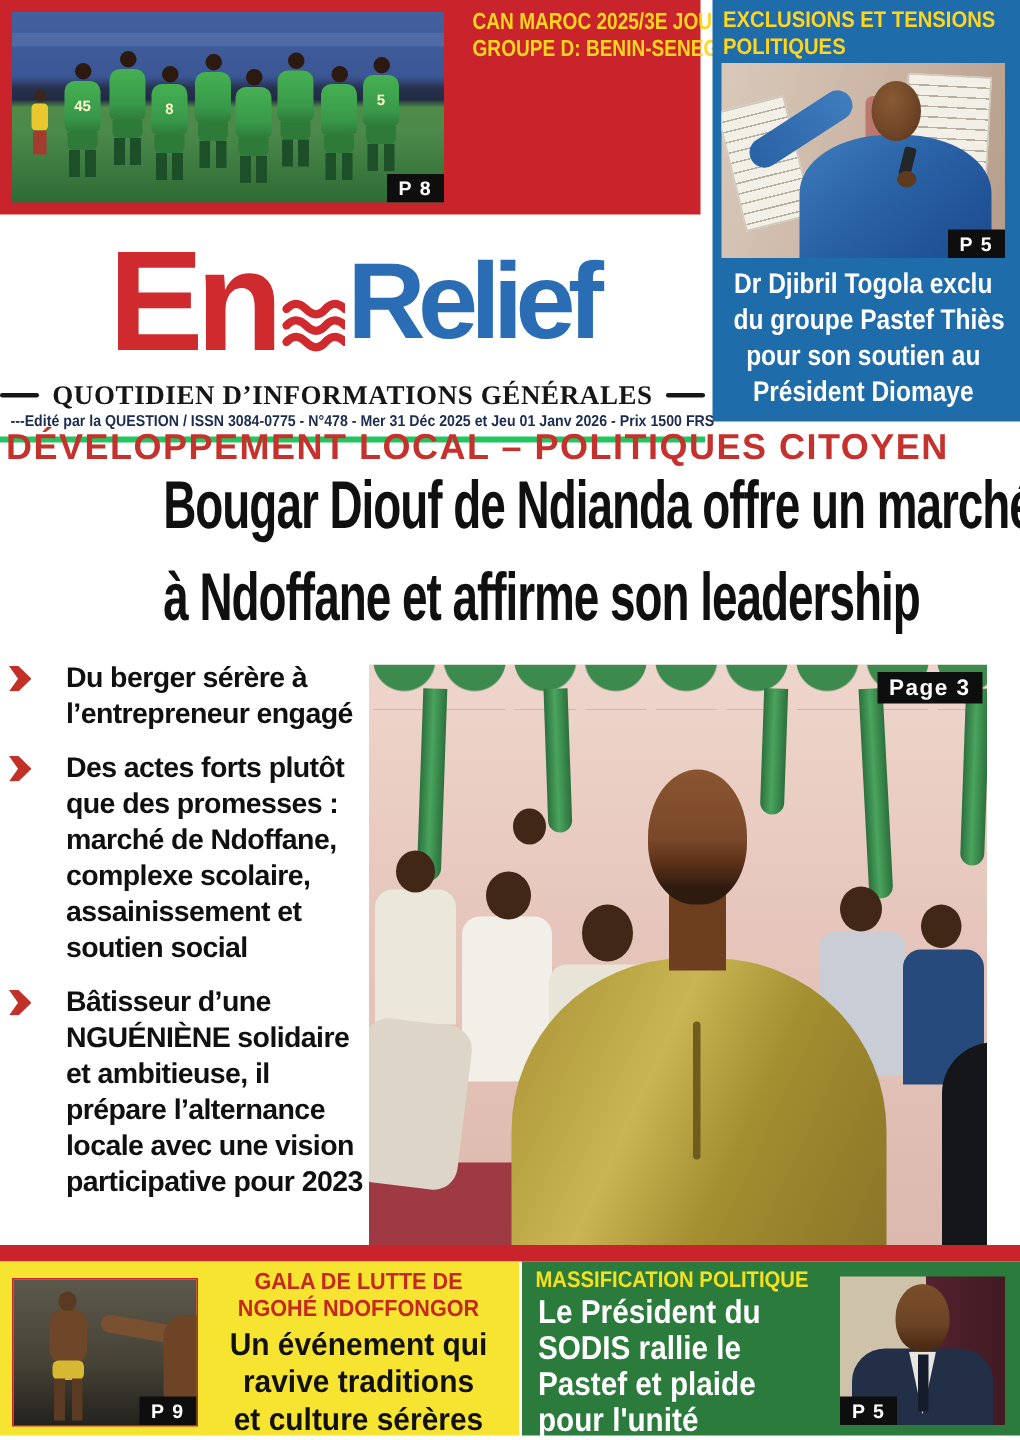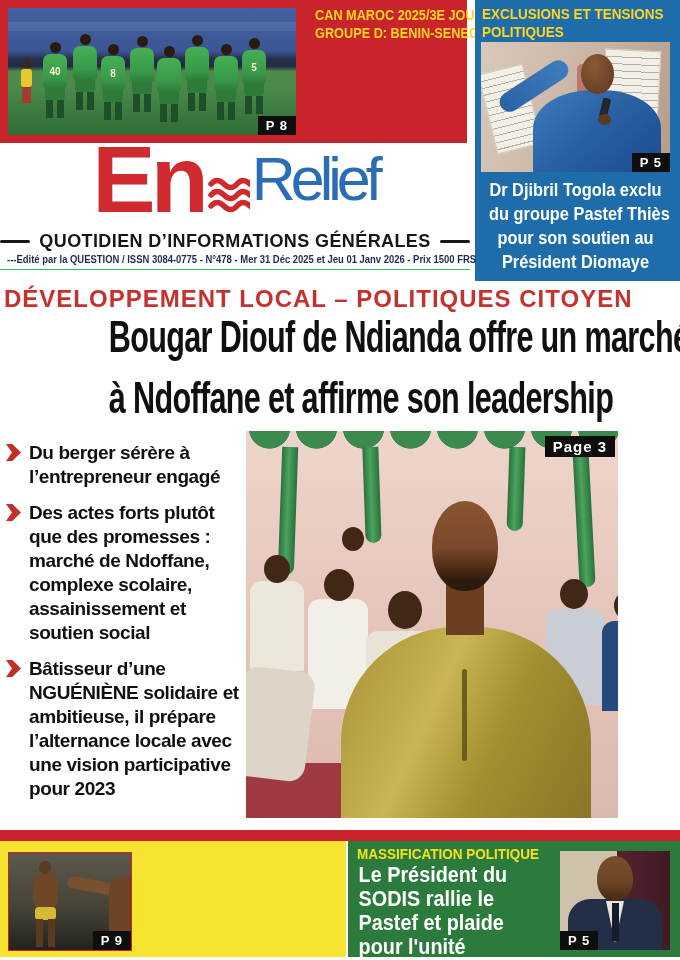--- a/index.html
+++ b/index.html
@@ -50,45 +50,45 @@
            background:linear-gradient(140deg,#3f7dbd 0%,#2a62a6 45%,#1b4a8c 100%);}
   .tg-arm{position:absolute;left:14px;top:34px;width:78px;height:20px;border-radius:10px;
           background:linear-gradient(90deg,#2a62a6,#3f7dbd);transform:rotate(-33deg);}
   .tg-mic{position:absolute;left:120px;top:56px;width:8px;height:20px;background:#23262b;border-radius:2px;transform:rotate(14deg);}
   .tg-hand{position:absolute;left:117px;top:72px;width:13px;height:11px;border-radius:50%;background:#5d3a20;}
   .togola-head{position:absolute;left:0;top:178px;width:201px;text-align:center;color:#fff;
                font-weight:bold;font-size:19px;line-height:24px;}
   .togola-head>div{white-space:nowrap;transform:scaleX(.86);transform-origin:50% 50%;}
 
   
-  .masthead{left:0;top:131px;width:470px;height:138px;border-bottom:1px solid #22c55e;}
+  .masthead{left:0;top:153px;width:470px;height:138px;border-bottom:4px solid #22c55e;}
   .logo-row{position:absolute;left:0;top:2px;width:470px;display:flex;justify-content:center;align-items:flex-end;}
   .logo-en{color:#cf2b2e;font-weight:bold;font-size:95px;line-height:92px;letter-spacing:-5px;}
-  .logo-relief{color:#2a6db4;font-weight:normal;font-size:61px;line-height:92px;letter-spacing:-5px;}
+  .logo-relief{color:#2a6db4;font-weight:bold;font-size:72px;line-height:92px;letter-spacing:-5px;}
   .logo-waves{margin:0 2px 12px 4px;}
   .tagline-row{position:absolute;left:0;top:100px;width:470px;display:flex;align-items:center;justify-content:center;gap:9px;}
   .tag-dash{width:44px;height:3.5px;background:#161616;border-radius:2px;}
-  .tagline{color:#161616;font-weight:bold;font-size:18px;letter-spacing:.4px;white-space:nowrap;}
+  .tagline{color:#161616;font-weight:bold;font-size:18px;letter-spacing:.4px;white-space:nowrap;font-family:Liberation Serif, serif;}
   .edition{position:absolute;left:7px;top:122px;width:460px;color:#1c2c50;font-weight:bold;font-size:10.5px;
            white-space:nowrap;transform:scaleX(.9);transform-origin:0 50%;}
 
   
   .kicker-main{left:4px;top:285px;width:672px;color:#c5322d;font-weight:bold;font-size:24px;
                letter-spacing:1px;white-space:nowrap;}
   .headline-main{left:0;top:306px;width:680px;text-align:center;color:#101010;font-weight:bold;
                  font-size:45px;line-height:61px;letter-spacing:-1px;}
   .headline-main>div{white-space:nowrap;transform:scaleX(.68);transform-origin:50% 50%;}
   .bullets{left:6px;top:441px;width:238px;margin:0;padding:0;list-style:none;}
-  .bullets li{display:flex;gap:8px;margin-bottom:12px;color:#101010;font-weight:bold;
+  .bullets li{display:flex;gap:23px;margin-bottom:12px;color:#101010;font-weight:bold;
               font-size:19px;line-height:24px;letter-spacing:-0.4px;}
   .chev{flex:none;width:15px;height:17px;margin-top:3px;background:#c23128;
         clip-path:polygon(0 0,42% 0,100% 50%,42% 100%,0 100%,40% 50%);}
 
   
-  .main-photo{left:246px;top:431px;width:372px;height:387px;overflow:hidden;
+  .main-photo{left:246px;top:443px;width:412px;height:387px;overflow:hidden;
               background:linear-gradient(180deg,#eed5cb 0%,#e6c6bc 45%,#dcb9ae 100%);text-decoration:underline;}
   .scallops{position:absolute;left:0;top:0;width:100%;height:30px;
             background-image:radial-gradient(circle 21px at 50% -3px,#3c8a4e 97%,rgba(0,0,0,0) 100%);
             background-size:47px 30px;background-repeat:repeat-x;}
   .drape{position:absolute;width:16px;border-radius:0 0 8px 8px;
          background:linear-gradient(90deg,#2c703d,#4aa45e 45%,#2c703d);}
   .crowd-head{position:absolute;border-radius:50%;background:#40271636;background:#402716;}
   .crowd-body{position:absolute;border-radius:12px 12px 0 0;}
   .carpet{position:absolute;left:0;top:332px;width:96px;height:55px;background:#a03a42;}
   .chair{position:absolute;left:-8px;top:238px;width:72px;height:110px;background:#ddd5c8;border-radius:16px;transform:rotate(7deg);}
@@ -145,21 +145,21 @@
     <div class="abs foot-photo">
       <div class="stand-stripe"></div>
       <div class="official">
         <div class="hd"></div>
           <div class="tor"></div>
           <div class="lg"></div>
       </div>
       <div class="pl" style="left:34px;top:34px;">
         <div class="hd"></div>
         <div class="tor">
-            <span class="pnum">40</span>
+            <span class="pnum">45</span>
           </div>
         <div class="sh"></div>
           <div class="lg"></div>
       </div>
       <div class="pl" style="left:64px;top:26px;">
         <div class="hd"></div>
           <div class="tor"></div>
           <div class="sh"></div>
           <div class="lg"></div>
       </div>
@@ -313,20 +313,31 @@
   <section class="abs box-lutte">
     <div class="abs lutte-photo">
       <div class="wr-arm"></div>
       <div class="wr-right"></div>
       <div class="wr-torso"></div>
       <div class="wr-head"></div>
       <div class="wr-trunks"></div>
       <div class="wr-legs"></div>
       <span class="pageref" style="right:0;bottom:0;">P 9</span>
     </div>
+    <div class="abs lutte-text">
+      <div class="kick-lutte">
+        <div>GALA DE LUTTE DE</div>
+        <div>NGOHÉ NDOFFONGOR</div>
+      </div>
+      <div class="lutte-head">
+        <div>Un événement qui</div>
+        <div>ravive traditions</div>
+        <div>et culture sérères</div>
+      </div>
+    </div>
   </section>
 
   <section class="abs box-sodis">
     <div class="kick-sodis">MASSIFICATION POLITIQUE</div>
     <div class="sodis-head">
       <div>Le Président du</div>
       <div>SODIS rallie le</div>
       <div>Pastef et plaide</div>
       <div>pour l'unité</div>
     </div>

